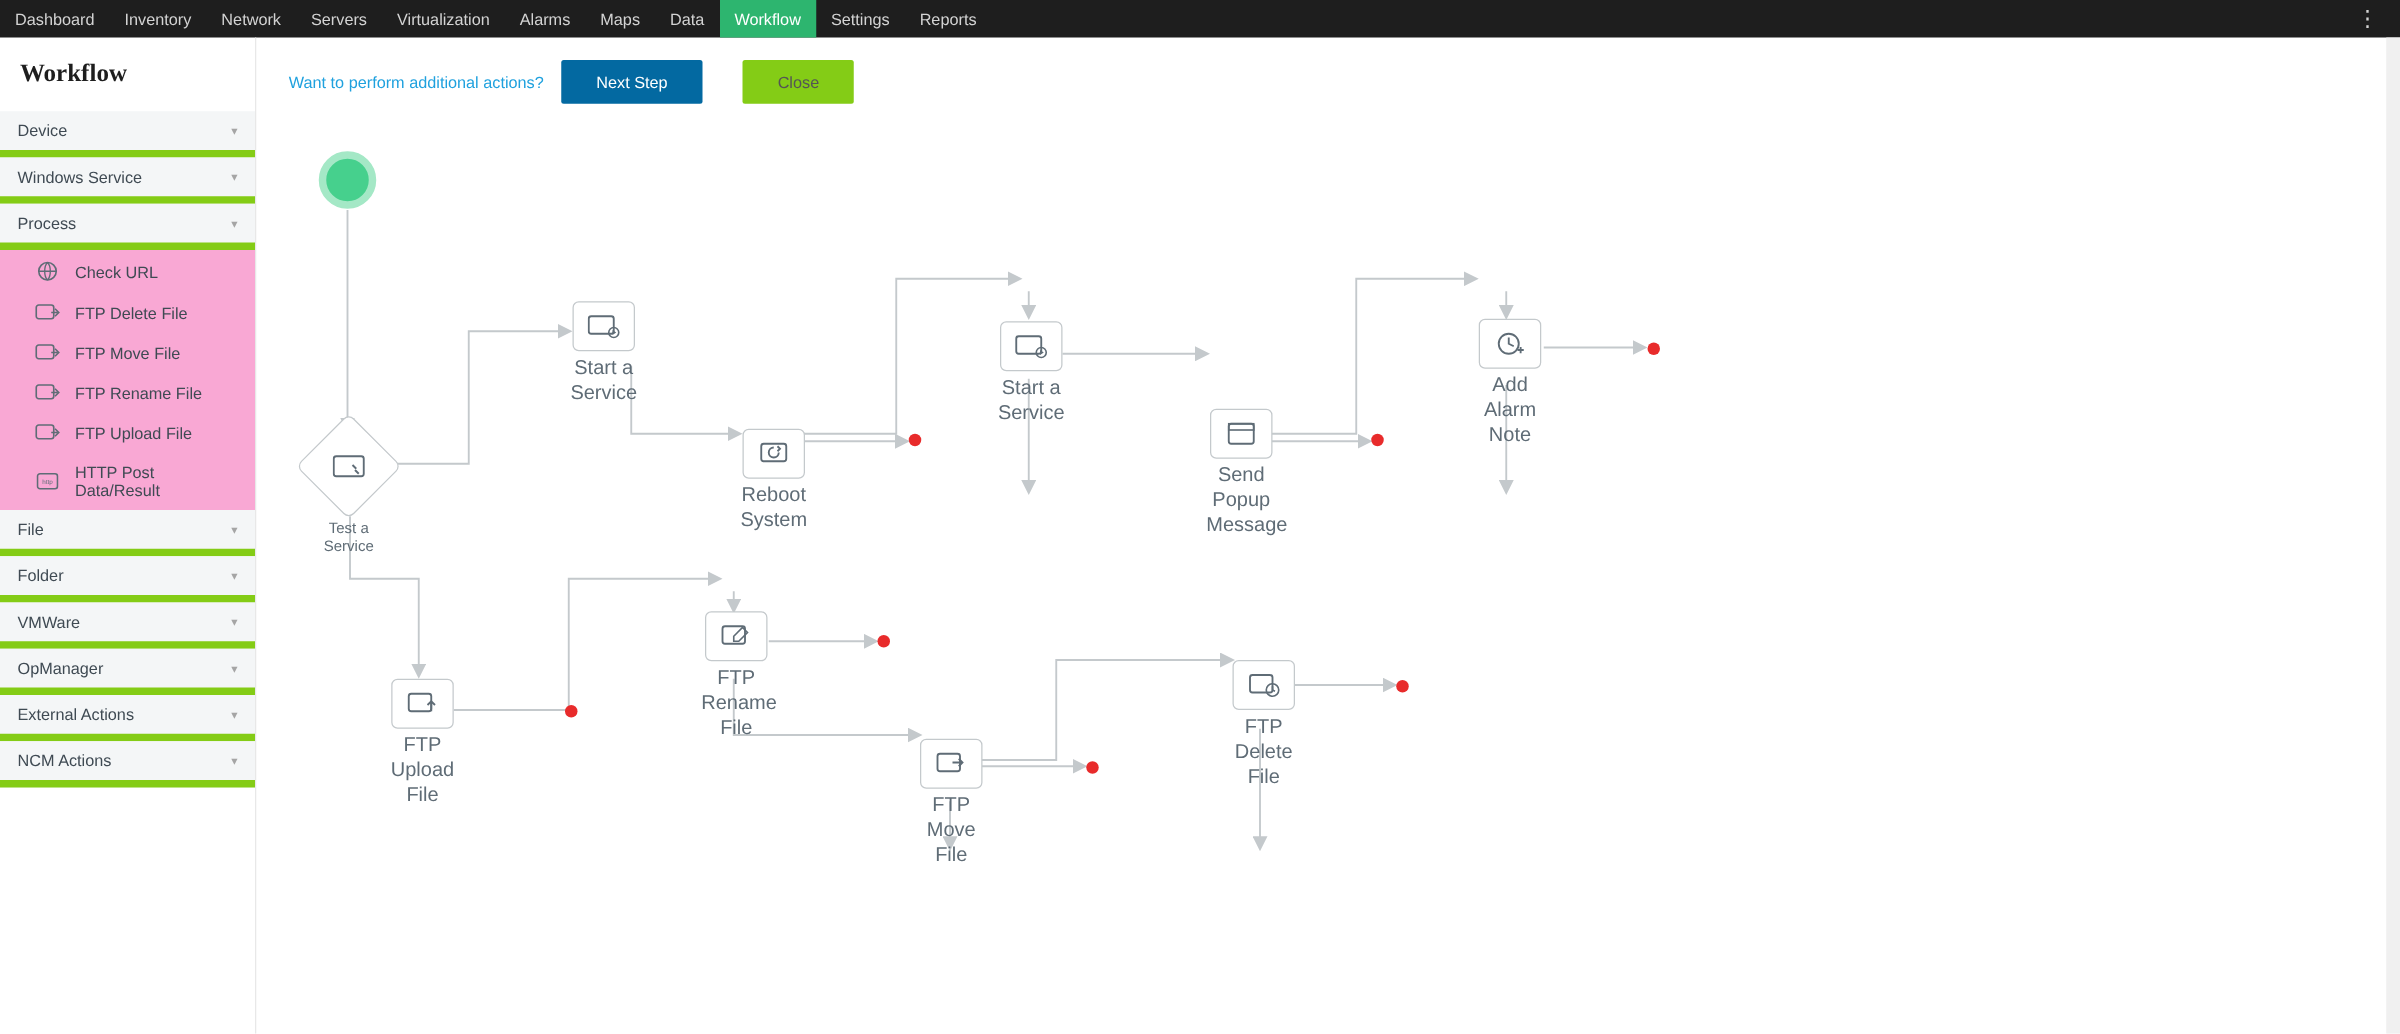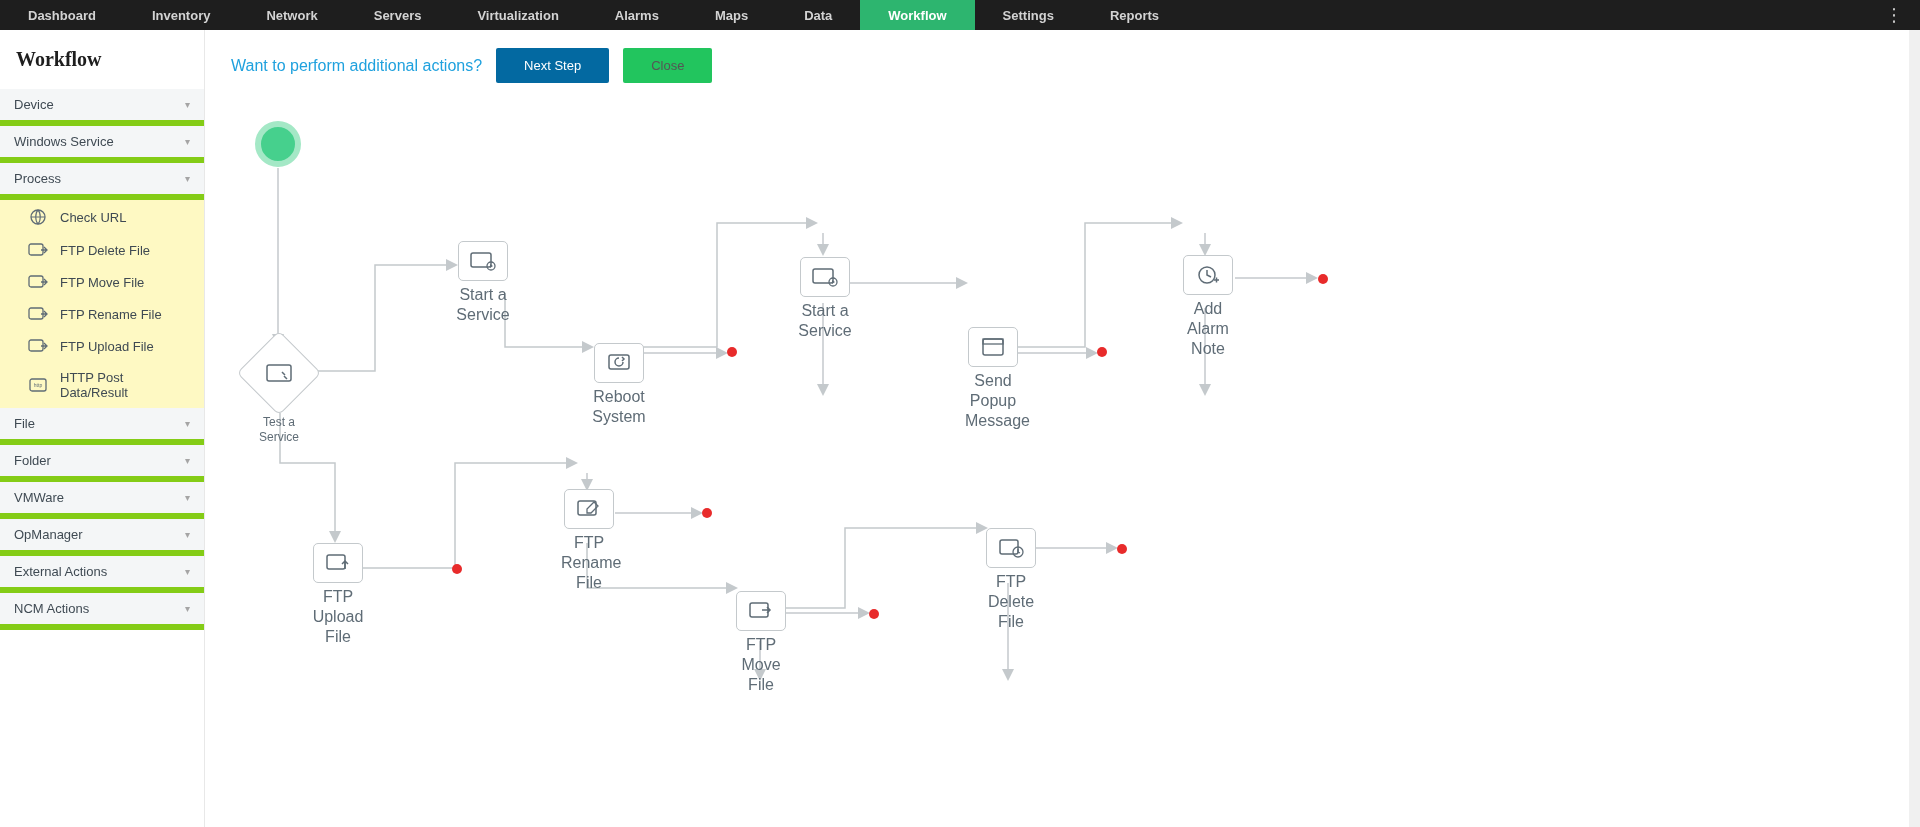--- a/index.html
+++ b/index.html
@@ -1,45 +1,45 @@
 <!DOCTYPE html>
 <html><head>
 <meta charset="utf-8">
 <style>
   * { box-sizing: border-box; margin: 0; padding: 0; }
   html, body { height: 100%; font-family: "Segoe UI", "Helvetica Neue", Arial, sans-serif; color:#444; }
   body { display:flex; flex-direction:column; background:#ffffff; }
 
   
   .topnav { height:30px; background:#1e1e1e; display:flex; align-items:center; color:#d3d3d3; font-size:13px; }
-  .topnav .nav-item { padding:0 28px; height:100%; display:flex; align-items:center; cursor:pointer; white-space:nowrap;font-weight:bold; }
+  .topnav .nav-item { padding:0 12px; height:100%; display:flex; align-items:center; cursor:pointer; white-space:nowrap; }
   .topnav .nav-item.active { background:#2db56f; color:#ffffff; }
   .topnav .spacer { flex:1; }
   .topnav .more { padding:0 16px; font-size:18px; letter-spacing:1px; }
 
   .main { flex:1; display:flex; min-height:0; }
 
   
   .sidebar { width:205px; border-right:1px solid #e8e8e8; overflow-y:auto; font-size:13px; color:#3f4a53; }
   .sidebar .title { font-weight:700; font-size:20px; padding:18px 16px; color:#1e1e1e; font-family: Georgia, serif; }
   .cat { display:flex; align-items:center; justify-content:space-between; padding:8px 14px; background:#f4f6f7; border-bottom:6px solid #84cc16; cursor:pointer; }
   .cat .chev { color:#a5a5a5; font-size:10px; }
-  .subitems { background:#fef9c3; }
+  .subitems { background:#f9a8d4; }
   .subitem { display:flex; align-items:center; padding:8px 10px 8px 28px; gap:12px; cursor:pointer; }
   .subitem .ico { width:20px; display:flex; justify-content:center; color:#5c6a74; }
   .subitem span.label { flex:1; }
 
   
   .content { flex:1; display:flex; flex-direction:column; min-width:0; min-height:0; }
   .content-header { display:flex; align-items:center; padding:18px 26px 10px 26px; gap:14px; }
   .content-header h1 { font-size:24px; font-weight:500; font-family: Georgia, serif; color:#444; flex:1; }
-  .content-header .link { color:#1fa1de; font-size:16px; text-decoration:none; cursor:pointer; }
+  .content-header .link { color:#1fa1de; font-size:13px; text-decoration:none; cursor:pointer; }
   .btn { border:none; border-radius:2px; padding:10px 28px; font-size:13px; cursor:pointer; }
   .btn.primary { background:#0369a1; color:#fff; }
-  .btn.secondary { background:#22c55e; color:#555; }
+  .btn.secondary { background:#84cc16; color:#555;margin-left:18px; }
 
   .canvas-wrap { flex:1; position:relative; overflow:auto; }
   .canvas { position:relative; width:1340px; height:640px; }
 
   .connectors { position:absolute; inset:0; pointer-events:none; }
 
   .node { position:absolute; text-align:center; }
   .node .box { width:50px; height:40px; border:1px solid #c4c9cc; border-radius:5px; margin:0 auto 4px auto; display:flex; align-items:center; justify-content:center; color:#5f6c76; background:#fff; }
   .node .lbl { font-size:16px; color:#5f6c76; line-height:1.25; }
 

